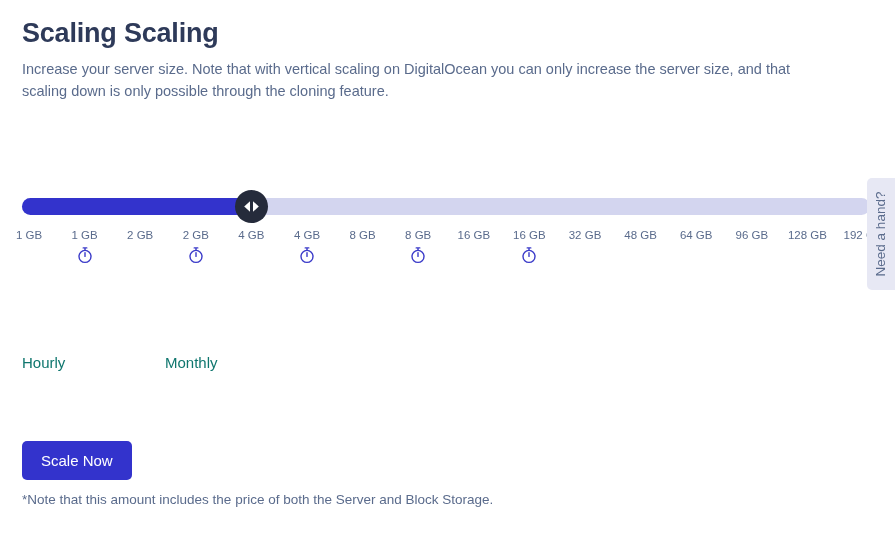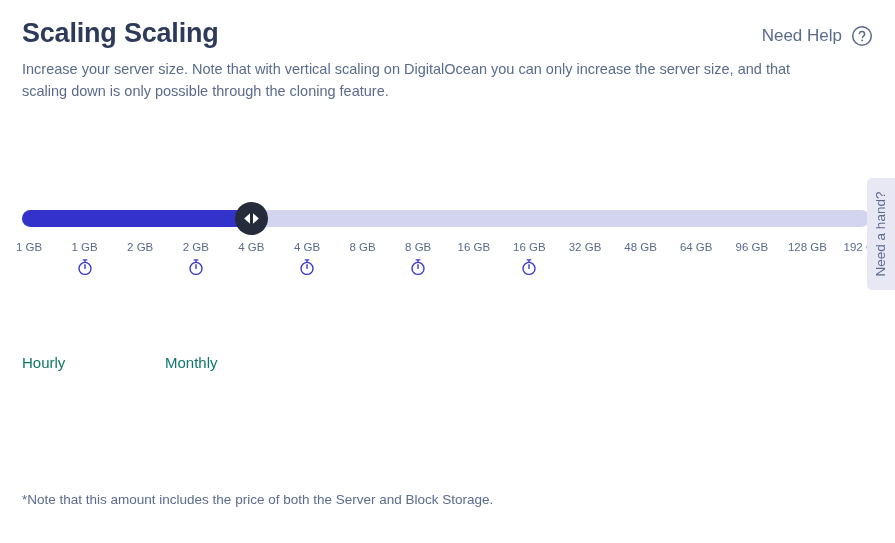--- a/index.html
+++ b/index.html
@@ -102,21 +102,21 @@
     width: 86px;
     height: 3px;
     background: #2F2FBF;
     border-radius: 1px;
   }
 
   
   .slider-wrap {
     position: absolute;
     left: 0;
-    top: 196px;
+    top: 184px;
     width: 820px;
     height: 100px;
     padding-left: 40px;
   }
   .track {
     position: absolute;
     left: 22px;
     top: 14px;
     width: 848px;
     height: 17px;
@@ -247,30 +247,20 @@
     line-height: 20px;
   }
 </style>
 </head>
 <body>
 
 <div class="page">
 
   <div class="header-row">
     <div class="page-title">Scaling Scaling</div>
-    <div class="need-help">
-      <span class="need-help-label">Need Help</span>
-      <span class="help-icon">
-        <svg width="22" height="22" viewBox="0 0 22 22">
-          <circle cx="11" cy="11" r="9.3" fill="none" stroke="#5A6B8C" stroke-width="1.5"></circle>
-          <path d="M8.4 8.5a2.65 2.65 0 0 1 5.2 0.75c0 1.6-2.05 1.95-2.05 3.35" fill="none" stroke="#5A6B8C" stroke-width="1.5" stroke-linecap="round"></path>
-          <circle cx="11.2" cy="15.4" r="0.95" fill="#5A6B8C"></circle>
-        </svg>
-      </span>
-    </div>
   </div>
 
   <div class="subtitle">Increase your server size. Note that with vertical scaling on DigitalOcean you can only increase the server size, and that scaling down is only possible through the cloning feature.</div>
 
 
   <div class="slider-wrap">
     <div class="track">
       <div class="track-fill" style="width: 229.4px;"></div>
       <div id="tick-dots">
           <div class="tick-dot" style="left: 7px;"></div>
@@ -367,15 +357,16 @@
 
   <div class="pricing">
     <div class="price-col price-col-0">
       <div class="price-label">Hourly</div>
     </div>
     <div class="price-col price-col-1">
       <div class="price-label">Monthly</div>
     </div>
   </div>
 
+  <button class="scale-btn">Scale Now</button>
   <div class="footnote">*Note that this amount includes the price of both the Server and Block Storage.</div>
 
 </div>
 
 </body></html>

